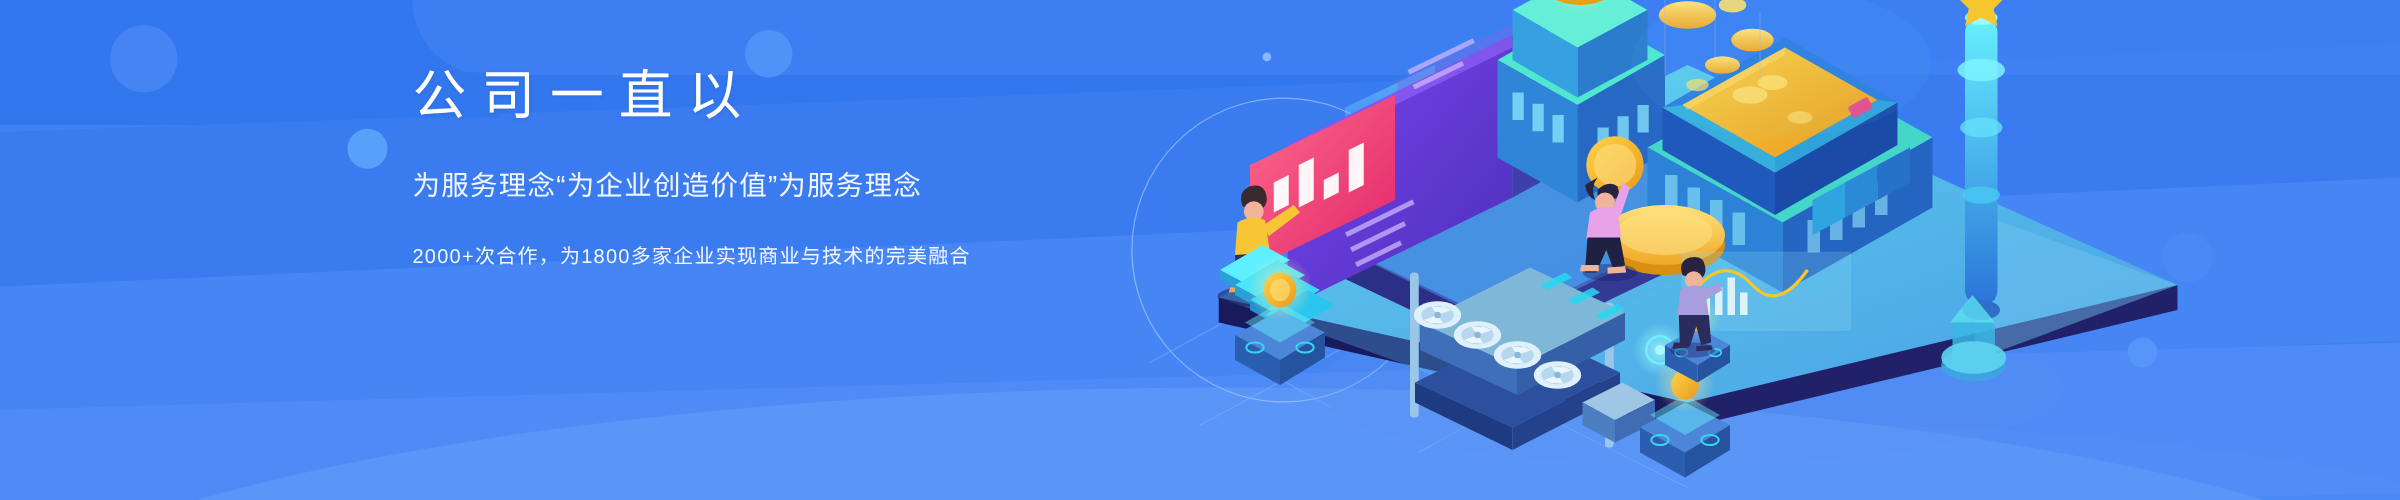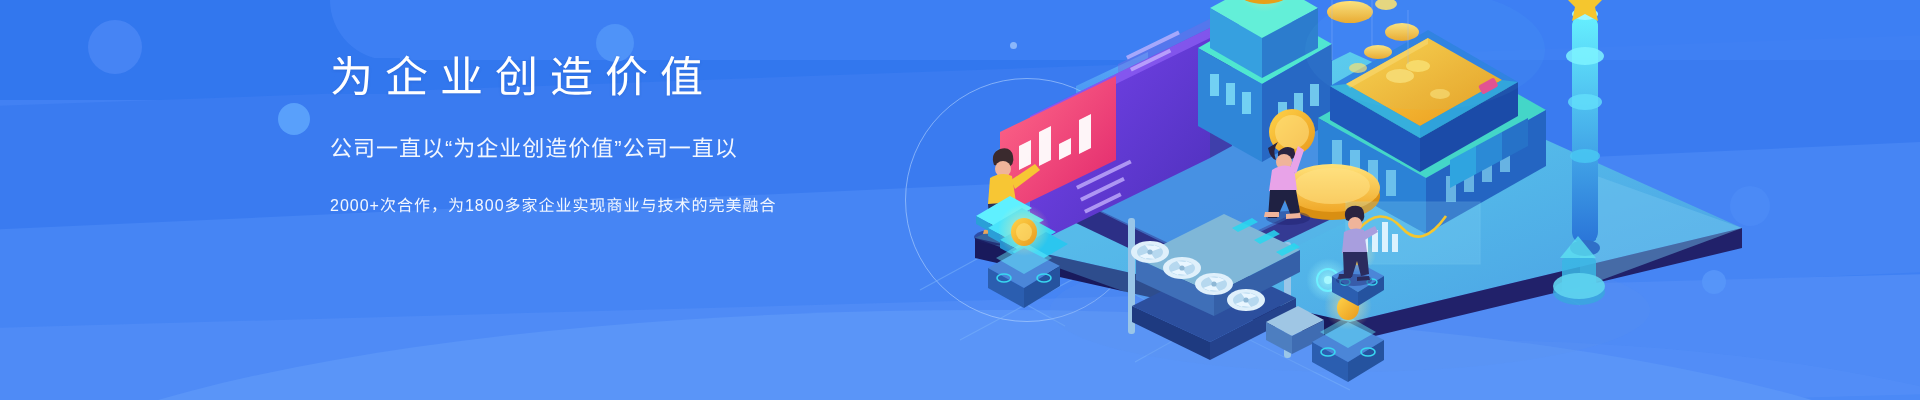--- a/index.html
+++ b/index.html
@@ -82,22 +82,22 @@
     <div class="circ c1"></div>
     <div class="circ c2"></div>
     <div class="circ c3"></div>
     <div class="circ c4"></div>
     <div class="circ c5"></div>
     <div class="circ c6"></div>
     <div class="ring"></div>
   </div>
 
   <div class="copy">
-    <div class="title">为企业创造价值</div>
-    <div class="sub1">公司一直以“为企业创造价值”公司一直以</div>
+    <div class="title">公司一直以</div>
+    <div class="sub1">为服务理念“为企业创造价值”为服务理念</div>
     <div class="sub2">2000+次合作，为1800多家企业实现商业与技术的完美融合</div>
   </div>
 
   <div class="illus">
   <svg width="1040" height="410" viewBox="0 0 1040 410" xmlns="http://www.w3.org/2000/svg">
     <defs>
       <linearGradient id="plat" x1="0" y1="0" x2="1" y2="1">
         <stop offset="0%" stop-color="#6fe3f2"></stop>
             <stop offset="55%" stop-color="#46b8e8"></stop>
             <stop offset="100%" stop-color="#3f8fe0"></stop>

